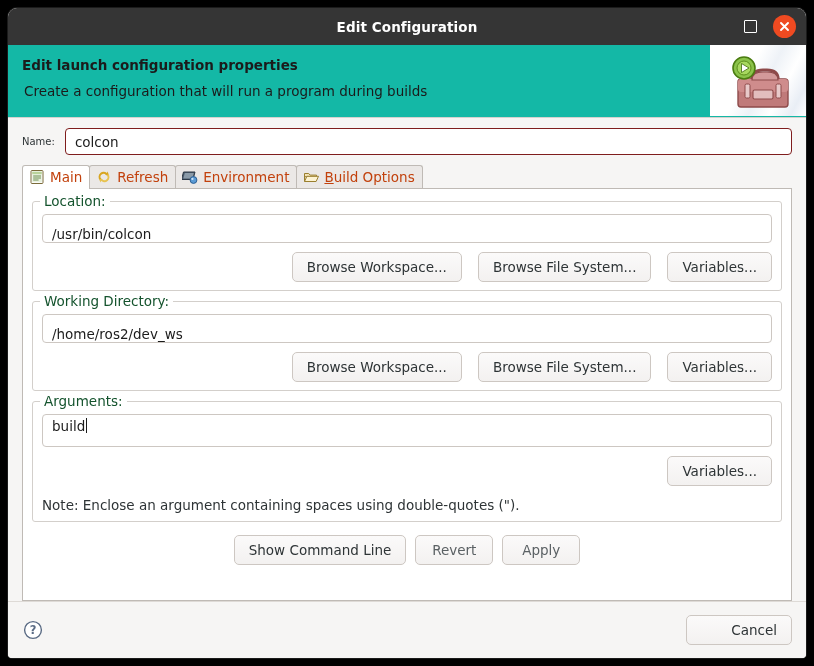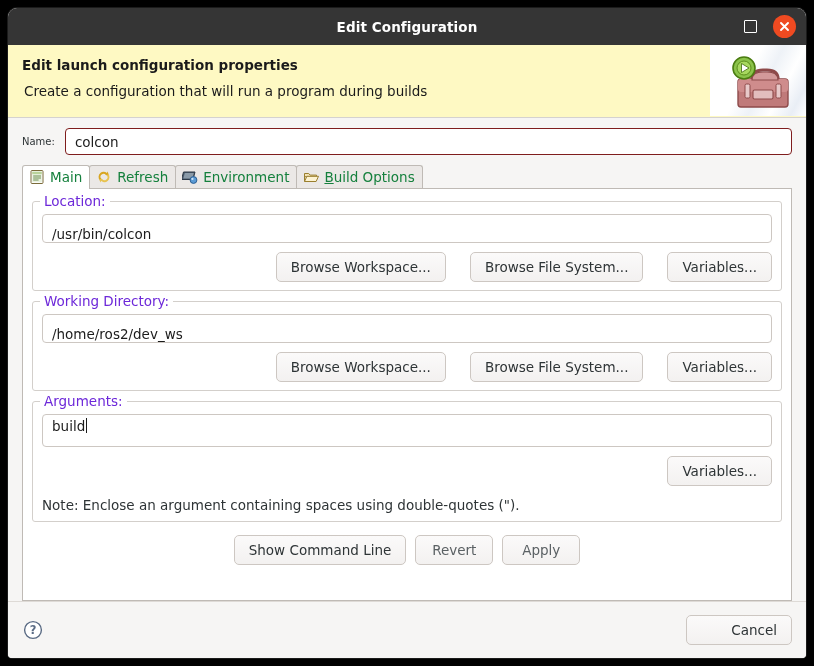--- a/index.html
+++ b/index.html
@@ -74,21 +74,21 @@
     display: flex; align-items: center; justify-content: center;
     cursor: pointer;
   }
   .btn-close svg { display: block; }
 
   
   .header {
     position: relative;
     flex: none;
     height: 72px;
-    background: #fef9c3;
+    background: #14b8a6;
     border-bottom: 1px solid #d5d2cf;
     overflow: hidden;
   }
   .header-title {
     position: absolute;
     left: 14px;
     top: 12px;
     font-size: 13.5px;
     font-weight: bold;
     color: #1b1b1b;
@@ -159,21 +159,21 @@
     position: relative;
     z-index: 2;
   }
   .tab {
     display: flex;
     align-items: center;
     gap: 5px;
     height: 23px;
     padding: 0 7px 0 6px;
     font-size: 13.5px;
-    color: #15803d;
+    color: #c2410c;
     border: 1px solid #bfbab5;
     border-bottom: none;
     border-radius: 3px 3px 0 0;
     background: #ebe8e6;
     margin-right: -1px;
     box-sizing: border-box;
     cursor: pointer;
     white-space: nowrap;
   }
   .tab.selected {
@@ -208,21 +208,21 @@
     flex: none;
   }
   .group:first-child { margin-top: 4px; }
   .group-legend {
     position: absolute;
     top: -8px;
     left: 7px;
     padding: 0 4px;
     background: #ffffff;
     font-size: 13.5px;
-    color: #6d28d9;
+    color: #14532d;
     line-height: 15px;
   }
   .field {
     width: 100%;
     height: 29px;
     background: #ffffff;
     border: 1px solid #cdc7c2;
     border-radius: 4px;
     display: flex;
     align-items: flex-end;
@@ -240,21 +240,21 @@
     display: inline-block;
     width: 1px;
     height: 15px;
     background: #1b1b1b;
     margin-left: 1px;
     vertical-align: -3px;
   }
   .group-buttons {
     display: flex;
     justify-content: flex-end;
-    gap: 24px;
+    gap: 16px;
     margin-top: 9px;
   }
 
   
   .btn {
     height: 30px;
     min-width: 78px;
     padding: 0 14px;
     background: linear-gradient(#fbfafa, #f3f1f0);
     border: 1px solid #cdc7c2;

